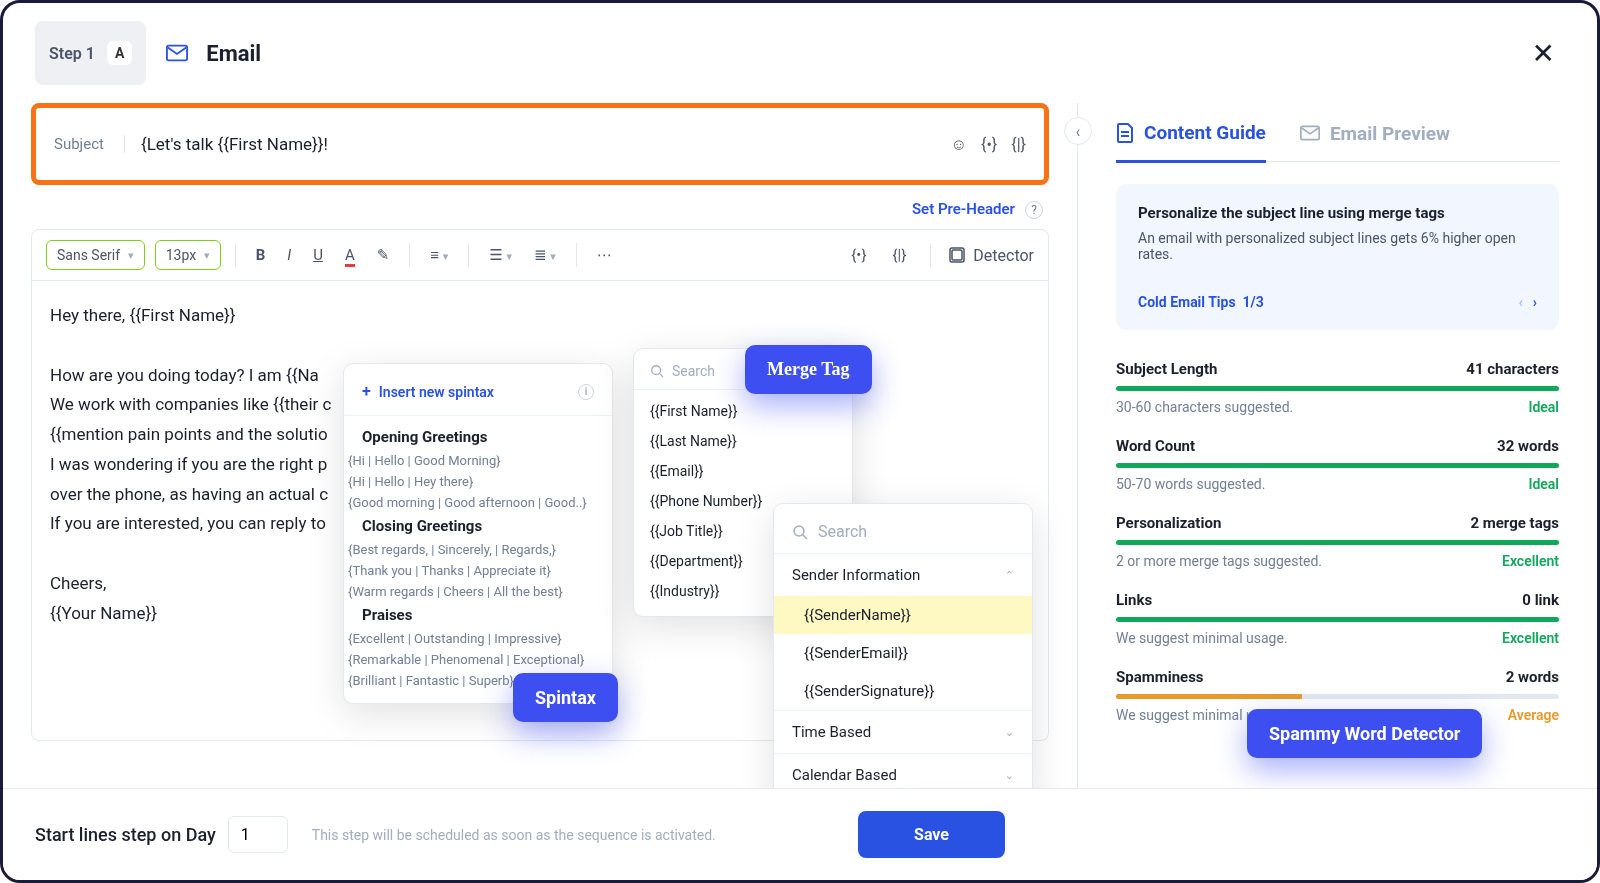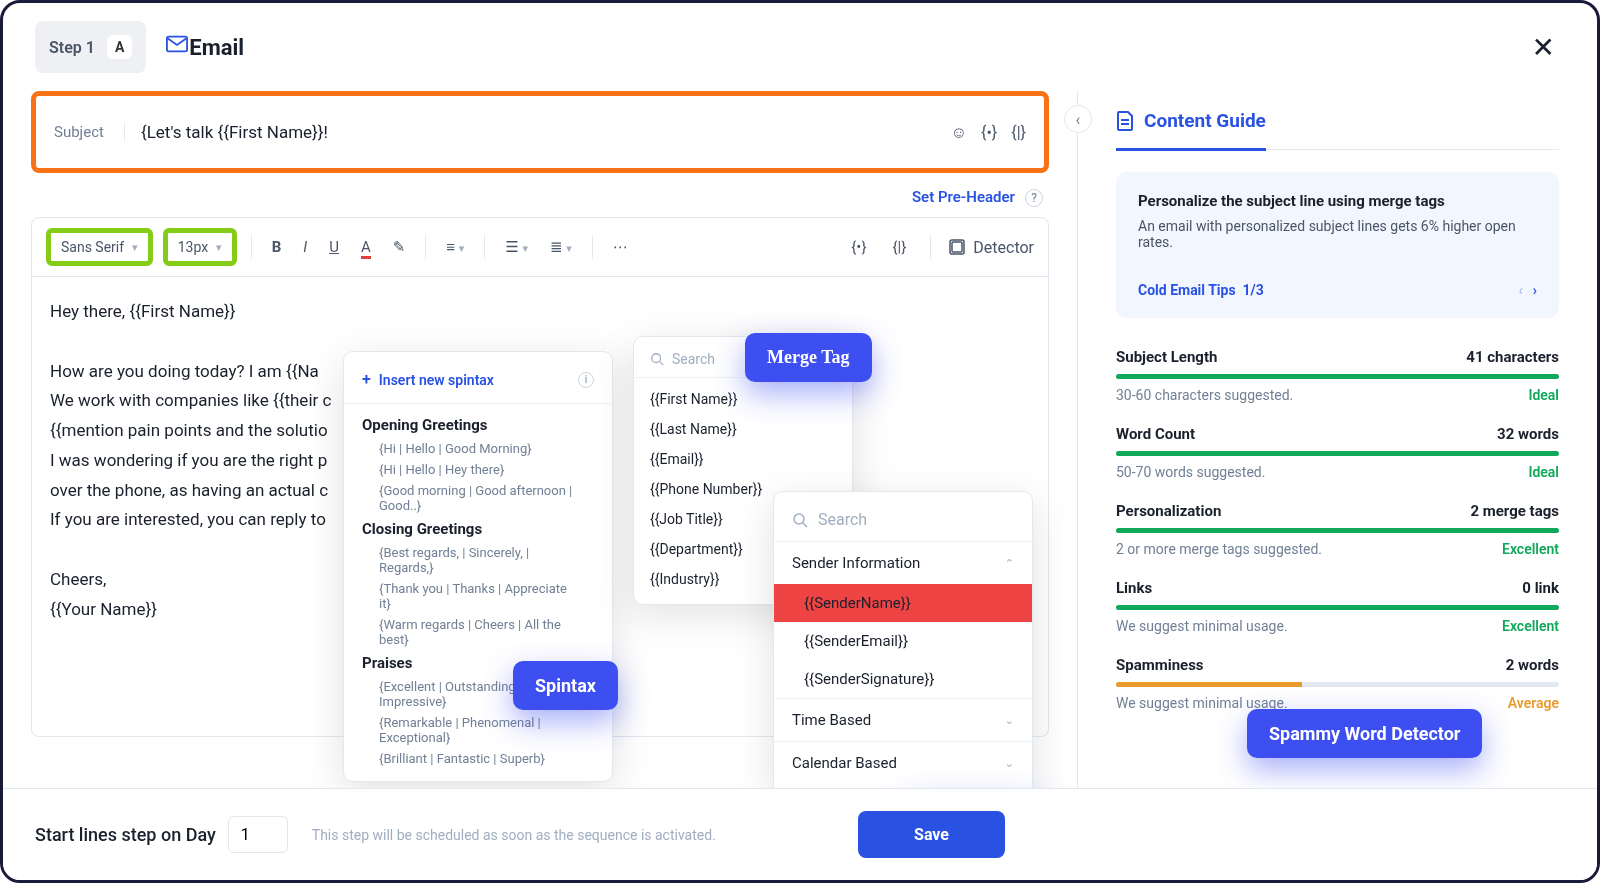--- a/index.html
+++ b/index.html
@@ -1,52 +1,52 @@
 <!DOCTYPE html>
 <html><head>
 <meta charset="utf-8">
 <style>
 * { margin:0; padding:0; box-sizing:border-box; font-family:-apple-system,BlinkMacSystemFont,"Segoe UI",Roboto,sans-serif; }
 body { background:#fff; width:1600px; height:883px; overflow:hidden; }
 .window { width:1600px; height:883px; border:3px solid #1a1a3a; border-radius:20px; position:relative; background:#fff; overflow:hidden; }
 .header { display:flex; align-items:center; padding:18px 32px; }
-.step-badge { background:#eef0f4; border-radius:8px; padding:14px 14px; display:flex; align-items:center; gap:12px; font-weight:600; color:#4a5568; }
+.step-badge { background:#eef0f4; border-radius:8px; padding:20px 14px; display:flex; align-items:center; gap:12px; font-weight:600; color:#4a5568; }
 .step-badge .ab { background:#fff; border-radius:6px; padding:4px 8px; font-size:14px; font-weight:700; color:#333; }
-.email-title { display:flex; gap:1px; margin-left:20px; font-size:22px; font-weight:700; color:#1a202c; }
+.email-title { display:flex; align-items:center; gap:18px; margin-left:20px; font-size:22px; font-weight:700; color:#1a202c; }
 .close-btn { margin-left:auto; font-size:28px; color:#1a202c; cursor:pointer; padding:4px 10px; }
 .main { display:flex; height:calc(100% - 150px); }
 .editor-col { flex:1; padding:0 28px; position:relative; }
 .subject-row { border:5px solid #f97316; border-radius:8px; display:flex; align-items:center; padding:26px 18px; gap:16px; }
 .subject-label { color:#718096; font-size:15px; border-right:1px solid #e2e8f0; padding-right:20px; }
 .subject-val { color:#1a202c; font-size:17px; flex:1; }
 .subject-icons { display:flex; gap:14px; color:#4a5568; }
 .preheader-row { text-align:right; padding:14px 6px 10px; }
 .preheader-link { color:#2952e3; font-weight:600; font-size:15px; }
 .preheader-q { display:inline-block; width:18px; height:18px; border:1px solid #cbd5e0; border-radius:50%; color:#718096; font-size:12px; text-align:center; line-height:16px; margin-left:6px; }
 .toolbar { border:1px solid #e2e8f0; border-radius:8px 8px 0 0; display:flex; align-items:center; padding:10px 14px; gap:10px; }
-.tb-sel { border:5px solid #84cc16; border-radius:6px; padding:6px 10px; display:flex; align-items:center; gap:8px; font-size:14px; color:#4a5568; }
+.tb-sel { border:1px solid #84cc16; border-radius:6px; padding:6px 10px; display:flex; align-items:center; gap:8px; font-size:14px; color:#4a5568; }
 .tb-btn { padding:4px 6px; color:#4a5568; font-size:15px; cursor:pointer; }
 .tb-sep { width:1px; height:24px; background:#e2e8f0; margin:0 4px; }
 .tb-right { margin-left:auto; display:flex; align-items:center; gap:14px; }
 .body-area { border:1px solid #e2e8f0; border-top:none; border-radius:0 0 8px 8px; padding:20px 18px; font-size:17px; line-height:1.75; color:#1a202c; height:460px; }
 .popup { position:absolute; background:#fff; border:1px solid #e2e8f0; border-radius:10px; box-shadow:0 10px 40px rgba(0,0,0,0.12); }
 .spintax-pop { top:260px; left:340px; width:270px; padding:12px 0; }
 .spintax-pop .insert { color:#2952e3; font-weight:600; padding:6px 18px; display:flex; align-items:center; gap:8px; font-size:14px; }
 .spintax-pop .insert .info { margin-left:auto; width:16px; height:16px; border:1px solid #cbd5e0; border-radius:50%; font-size:10px; text-align:center; line-height:14px; color:#a0aec0; }
 .spintax-pop hr { border:none; border-top:1px solid #edf2f7; margin:8px 0; }
 .sp-group-title { font-weight:700; color:#1a202c; padding:4px 18px; font-size:15px; }
-.sp-item { color:#718096; font-size:13px; padding:3px 35px; }
+.sp-item { color:#718096; font-size:13px; padding:3px 4px; }
 .merge-pop { top:245px; left:630px; width:220px; padding:10px 0; }
 .merge-pop .search { display:flex; align-items:center; gap:8px; padding:4px 16px 10px; color:#a0aec0; font-size:14px; border-bottom:1px solid #edf2f7; margin-bottom:6px; }
 .merge-item { padding:7px 16px; font-size:14px; color:#1a202c; }
 .var-pop { top:400px; left:770px; width:260px; padding:10px 0; }
 .var-pop .search { display:flex; align-items:center; gap:10px; padding:8px 18px 12px; color:#a0aec0; font-size:16px; }
 .var-section { padding:12px 18px; display:flex; justify-content:space-between; align-items:center; font-size:15px; color:#1a202c; border-top:1px solid #edf2f7; }
 .var-item { padding:10px 30px; font-size:15px; color:#1a202c; }
-.var-item.sel { background:#ef4444; }
+.var-item.sel { background:#fef9c3; }
 .callout { position:absolute; background:#3d4ff0; color:#fff; font-weight:700; font-size:18px; padding:14px 22px; border-radius:10px; box-shadow:0 12px 30px rgba(61,79,240,0.45); }
 .callout-merge { top:242px; left:742px;font-family:Liberation Serif, serif; }
 .callout-spintax { top:570px; left:510px; }
 .callout-var { top:700px; left:900px; }
 .callout-spam { top:706px; left:1244px; }
 .side-col { width:520px; border-left:1px solid #e2e8f0; padding:18px 38px; position:relative; }
 .side-toggle { position:absolute; left:-14px; top:14px; width:28px; height:28px; border:1px solid #e2e8f0; border-radius:50%; background:#fff; display:flex; align-items:center; justify-content:center; color:#718096; }
 .side-tabs { display:flex; gap:34px; border-bottom:1px solid #e2e8f0; }
 .side-tab { display:flex; align-items:center; gap:10px; padding:0 0 16px; font-size:19px; font-weight:700; color:#a0aec0; }
 .side-tab.active { color:#2952e3; border-bottom:3px solid #2952e3; margin-bottom:-2px; }
@@ -222,20 +222,27 @@
       <div class="side-toggle">‹</div>
       <div class="side-tabs">
         <div class="side-tab active">
           <svg width="18" height="20" viewBox="0 0 18 20">
               <path d="M3 1h9l4 4v13a1 1 0 01-1 1H3a1 1 0 01-1-1V2a1 1 0 011-1z" fill="none" stroke="#2952e3" stroke-width="2"></path>
               <line x1="5" y1="9" x2="13" y2="9" stroke="#2952e3" stroke-width="2"></line>
               <line x1="5" y1="13" x2="13" y2="13" stroke="#2952e3" stroke-width="2"></line>
             </svg>
           <span>Content Guide</span>
         </div>
+        <div class="side-tab">
+          <svg width="20" height="16" viewBox="0 0 24 18">
+              <rect x="1" y="1" width="22" height="16" rx="2" fill="none" stroke="#a0aec0" stroke-width="2"></rect>
+              <path d="M2 3l10 7 10-7" fill="none" stroke="#a0aec0" stroke-width="2"></path>
+            </svg>
+          <span>Email Preview</span>
+        </div>
       </div>
       <div class="tip-card">
         <div class="t1">Personalize the subject line using merge tags</div>
         <div class="t2">An email with personalized subject lines gets 6% higher open rates.</div>
         <div class="foot">
           <span><span>Cold Email Tips</span>&nbsp;&nbsp;<span>1/3</span></span>
           <div class="nav">
             <span style="color:#a8bef5;">‹</span>
             <span>›</span>
           </div>

